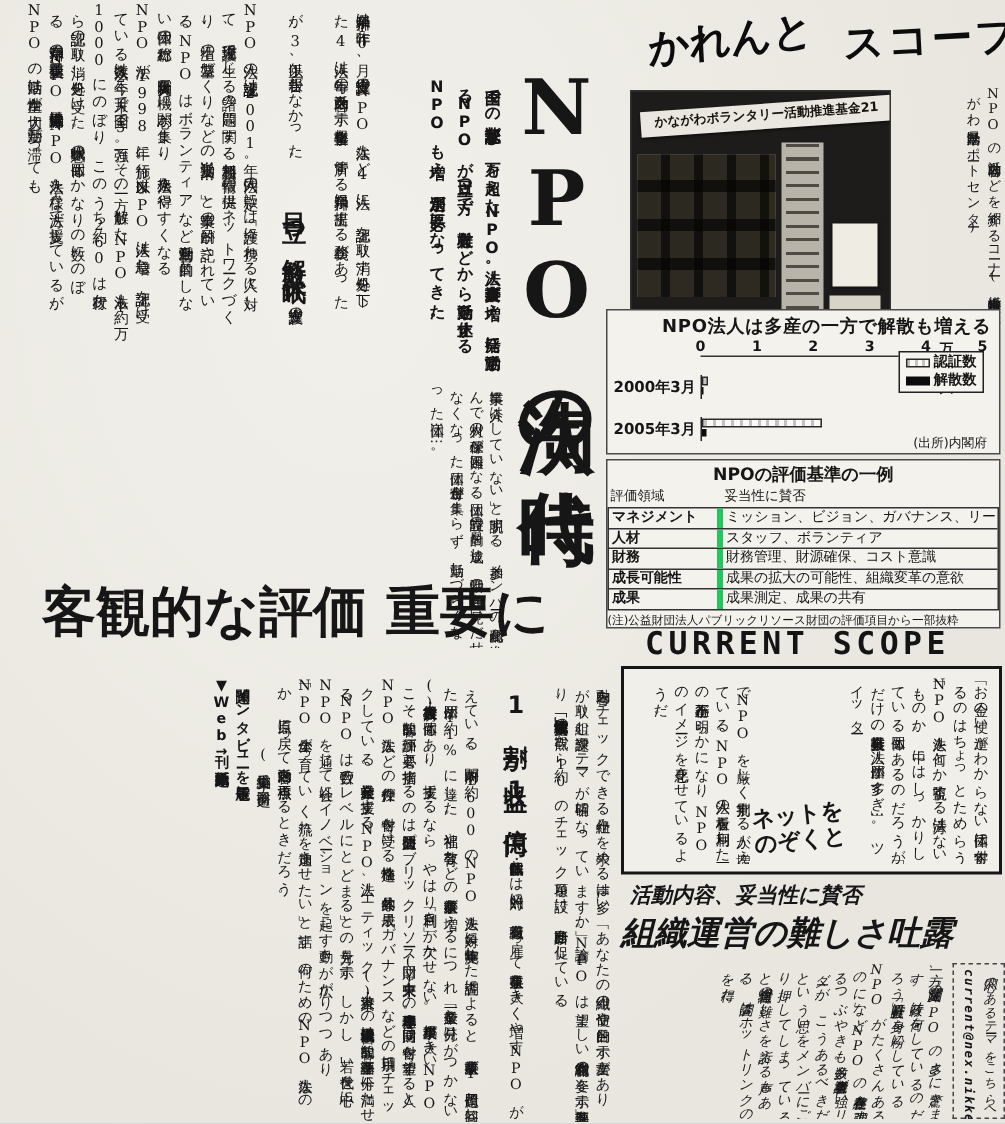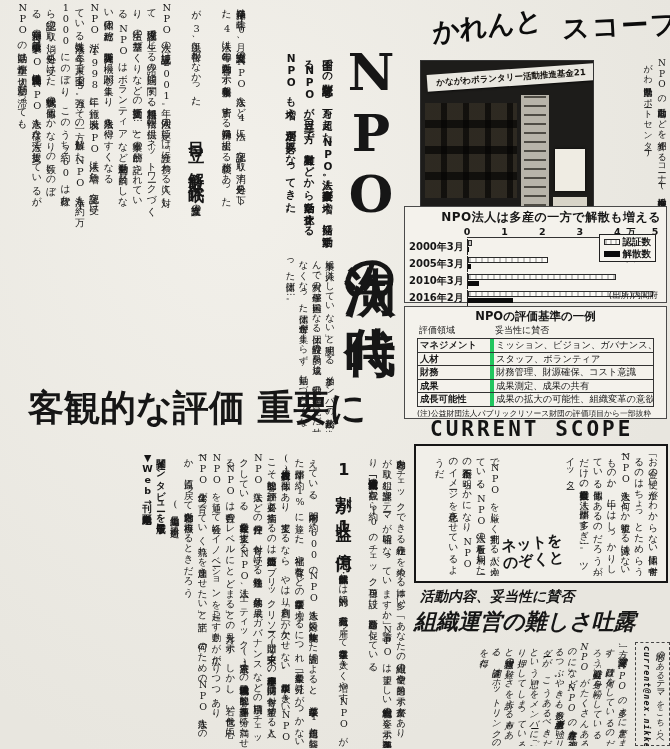--- a/index.html
+++ b/index.html
@@ -37,39 +37,39 @@
   .photo-caption{left:596px;top:58px;width:72px;height:176px;font-size:9px;line-height:1.55;letter-spacing:.5px;}
 
   
   .chart{left:404px;top:206px;width:263px;height:97px;border:1px solid #4a4a4a;background:#f4f2ec;
     box-sizing:border-box;padding:2px 5px 1px 4px;font-family:"DejaVu Sans","Liberation Sans",sans-serif;}
   .chart-title{font-size:12px;font-weight:bold;text-align:right;letter-spacing:.5px;}
   .chart-ticks{position:relative;height:11px;margin-left:58px;margin-right:6px;font-size:9.5px;font-weight:bold;border-bottom:1px solid #333;}
   .tick{position:absolute;top:0;transform:translateX(-50%);}
   .tick-unit{position:absolute;top:0;transform:translateX(-68%);font-size:9px;}
   .chart-plot{margin-right:6px;}
-  .c-row{display:flex;align-items:center;height:16px;margin-top:1px;}
+  .c-row{display:flex;align-items:center;height:16px;margin-top:12px;}
   .c-label{width:54px;font-size:10px;font-weight:bold;text-align:right;padding-right:4px;white-space:nowrap;}
   .c-bars{flex:1;border-left:1.4px solid #222;align-self:stretch;padding-top:1px;}
   .bar{display:block;}
   .bar-cert{height:6px;background:#fbfaf6;border:1px solid #2a2a2a;box-sizing:border-box;
     background-image:repeating-linear-gradient(90deg,rgba(0,0,0,.22) 0 2px,transparent 2px 6px);}
   .bar-diss{height:5px;margin-top:1px;background:#0c0c0c;}
   .chart-legend{position:absolute;right:10px;top:27px;background:#f6f4ee;border:1.4px solid #222;
     padding:1px 4px;font-size:9.5px;font-weight:bold;}
   .leg-row{display:flex;align-items:center;gap:3px;line-height:12px;}
   .sw{display:inline-block;width:16px;height:6px;}
   .sw-cert{background:#fbfaf6;border:1px solid #2a2a2a;box-sizing:border-box;
     background-image:repeating-linear-gradient(90deg,rgba(0,0,0,.22) 0 2px,transparent 2px 5px);}
   .sw-diss{background:#0c0c0c;}
   .chart-source{position:absolute;right:8px;bottom:0;font-size:8.5px;}
 
   
   .ctable{left:404px;top:306px;width:263px;height:113px;border:1px solid #4a4a4a;background:#f4f2ec;
-    box-sizing:border-box;padding:2px 12px;font-family:"DejaVu Sans","Liberation Sans",sans-serif;}
+    box-sizing:border-box;padding:2px 0;font-family:"DejaVu Sans","Liberation Sans",sans-serif;}
   .ctable-title{font-size:11.5px;font-weight:bold;text-align:center;}
   .ctable-head{display:grid;grid-template-columns:76px 1fr;font-size:9px;padding:0 2px 1px 2px;}
   #ctable-rows{border:1px solid #333;}
   .t-row{display:grid;grid-template-columns:76px 1fr;border-top:1px solid #333;font-size:9.3px;line-height:12.5px;}
   .t-row:first-child{border-top:none;}
   .t-label{font-weight:bold;padding:0 2px;border-right:4px solid #22c55e;}
   .t-val{padding:0 2px;white-space:nowrap;overflow:hidden;}
   .ctable-note{font-size:7.8px;margin-top:1px;white-space:nowrap;}
 
   .current-scope{left:430px;top:417px;width:230px;font-family:"DejaVu Sans Mono","Liberation Mono",monospace;
@@ -197,26 +197,26 @@
         </div>
         <div class="t-row">
           <div class="t-label">人材</div>
           <div class="t-val">スタッフ、ボランティア</div>
         </div>
         <div class="t-row">
           <div class="t-label">財務</div>
           <div class="t-val">財務管理、財源確保、コスト意識</div>
         </div>
         <div class="t-row">
+          <div class="t-label">成長可能性</div>
+          <div class="t-val">成果の拡大の可能性、組織変革の意欲</div>
+        </div>
+        <div class="t-row">
           <div class="t-label">成果</div>
           <div class="t-val">成果測定、成果の共有</div>
-        </div>
-        <div class="t-row">
-          <div class="t-label">成長可能性</div>
-          <div class="t-val">成果の拡大の可能性、組織変革の意欲</div>
         </div>
       </div>
     <div class="ctable-note">(注)公益財団法人パブリックリソース財団の評価項目から一部抜粋</div>
   </div>
 
   <div class="abs current-scope">CURRENT SCOPE</div>
 
   <div class="abs vtx headline">NPO淘汰の時代</div>
   <div class="abs subheadline">客観的な評価 重要に</div>
 

